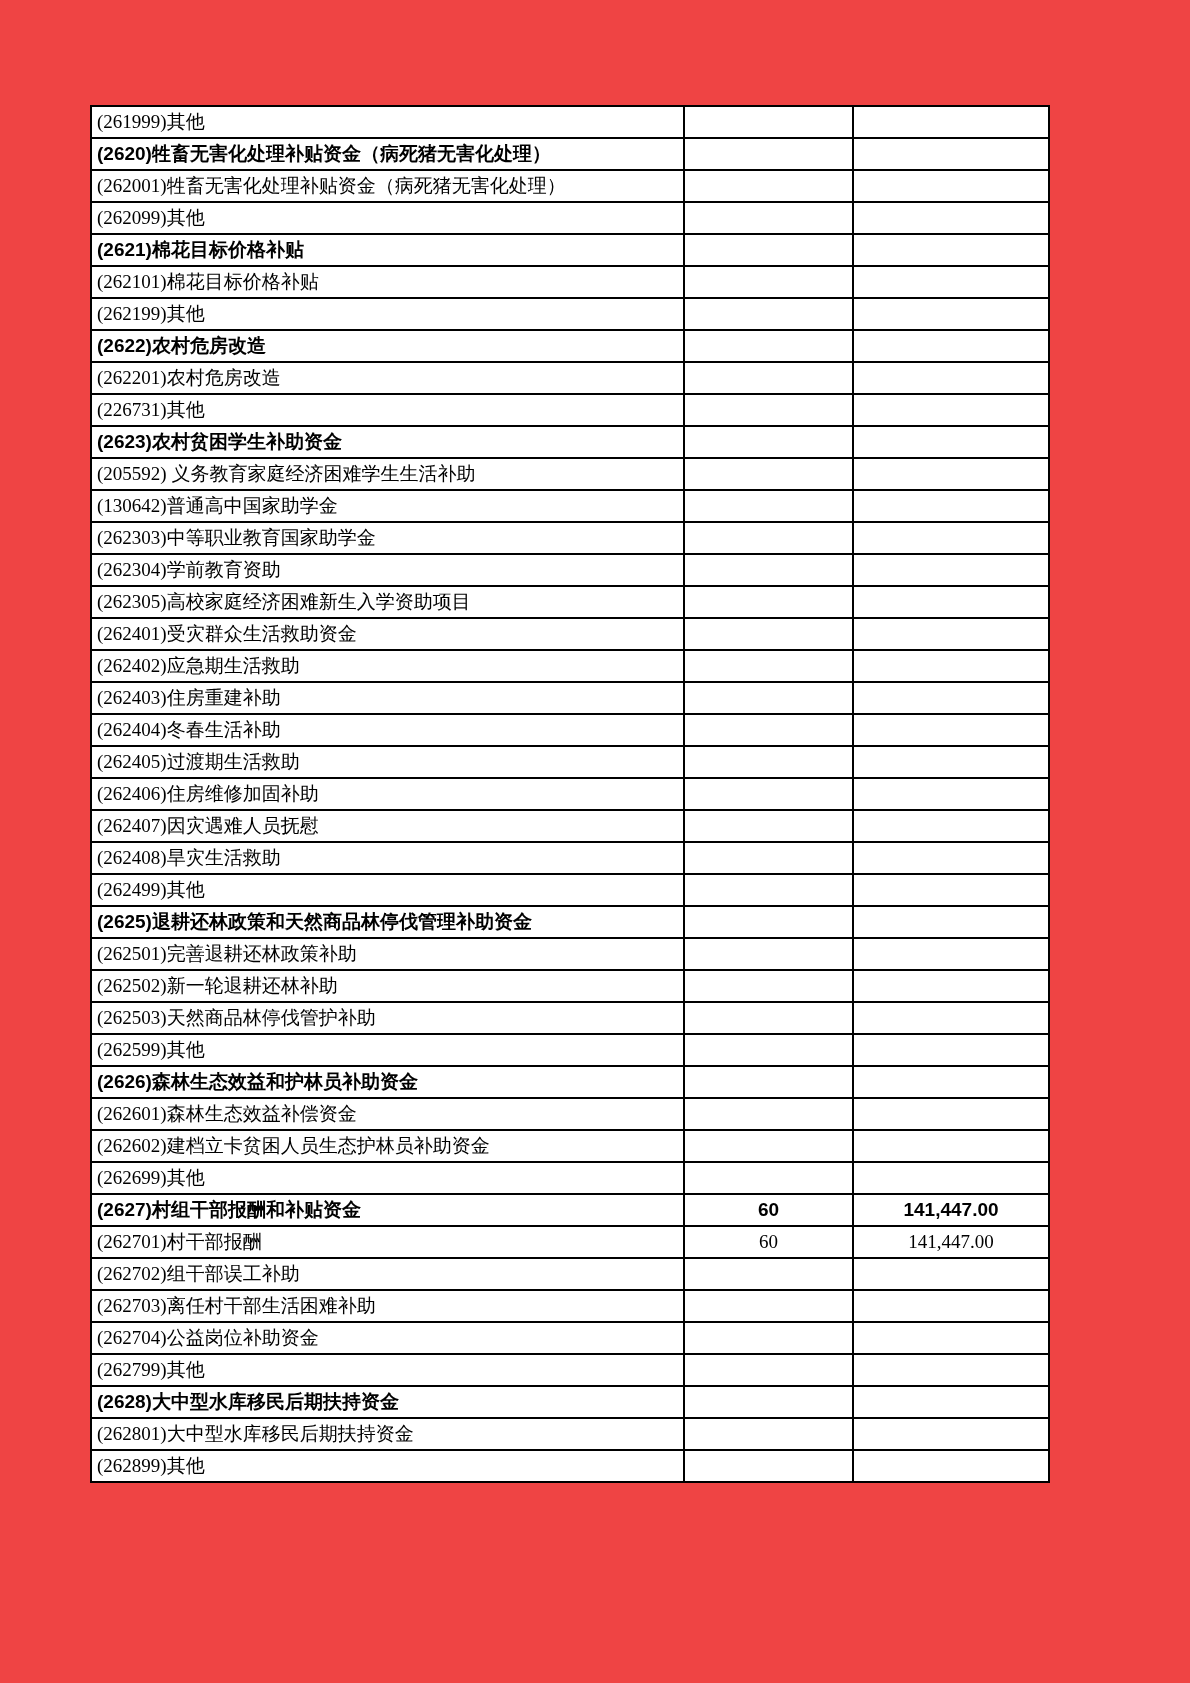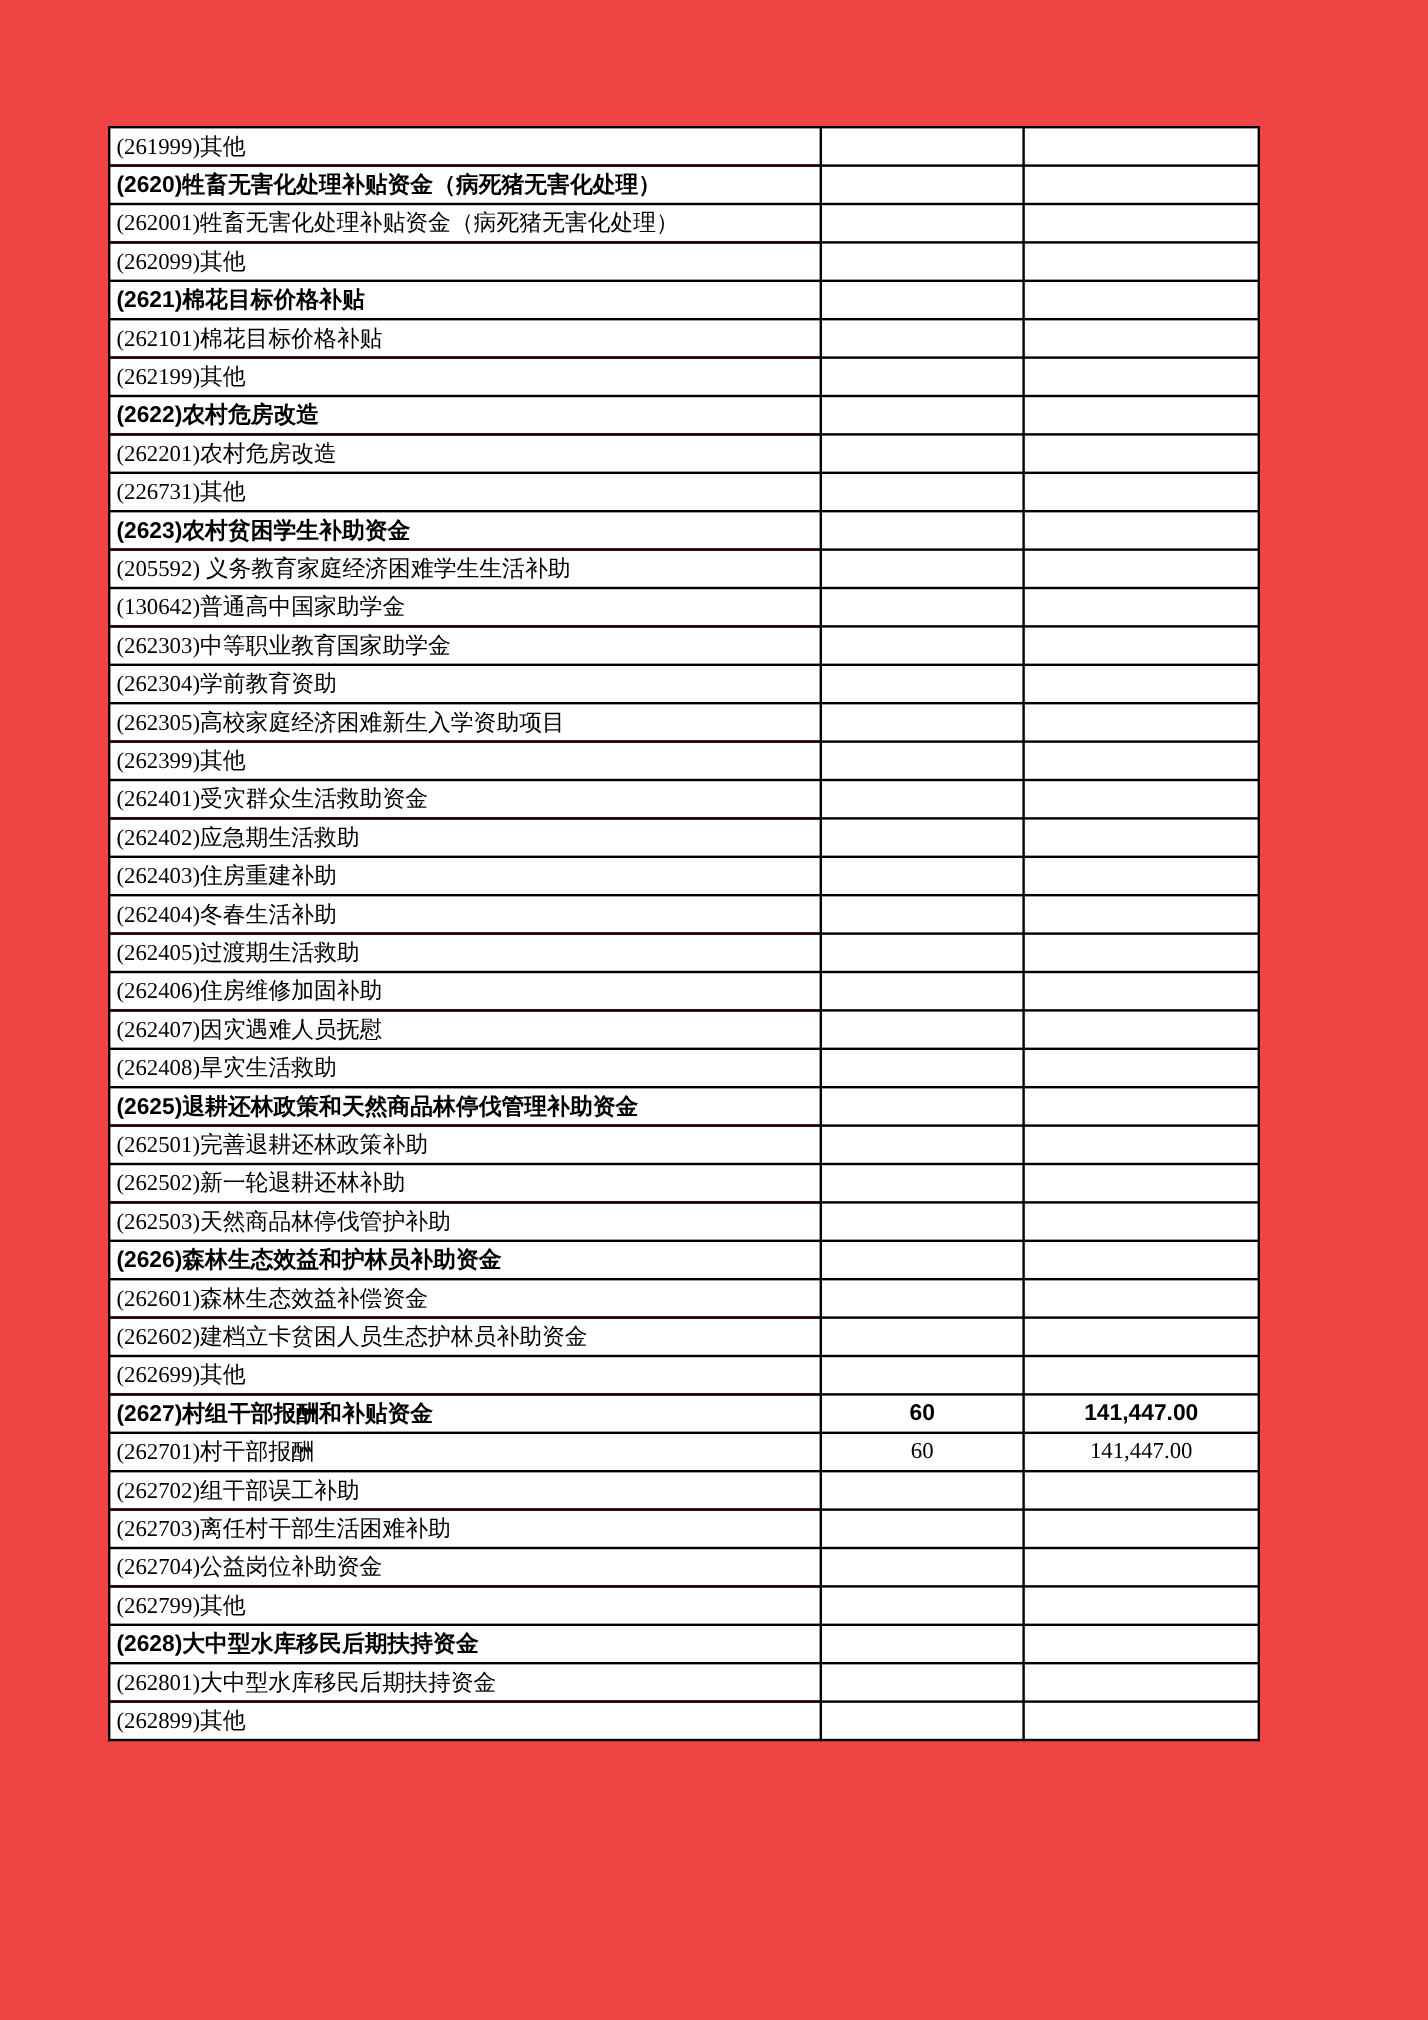--- a/index.html
+++ b/index.html
@@ -134,25 +134,20 @@
           <td class="td-label">(262304)学前教育资助</td>
           <td class="td-num"></td>
           <td class="td-num"></td>
         </tr>
         <tr>
           <td class="td-label">(262305)高校家庭经济困难新生入学资助项目</td>
           <td class="td-num"></td>
           <td class="td-num"></td>
         </tr>
         <tr>
-          <td class="td-label">(262399)其他</td>
-          <td class="td-num"></td>
-          <td class="td-num"></td>
-        </tr>
-        <tr>
           <td class="td-label">(262401)受灾群众生活救助资金</td>
           <td class="td-num"></td>
           <td class="td-num"></td>
         </tr>
         <tr>
           <td class="td-label">(262402)应急期生活救助</td>
           <td class="td-num"></td>
           <td class="td-num"></td>
         </tr>
         <tr>
@@ -178,37 +173,47 @@
         <tr>
           <td class="td-label">(262407)因灾遇难人员抚慰</td>
           <td class="td-num"></td>
           <td class="td-num"></td>
         </tr>
         <tr>
           <td class="td-label">(262408)旱灾生活救助</td>
           <td class="td-num"></td>
           <td class="td-num"></td>
         </tr>
+        <tr>
+          <td class="td-label">(262499)其他</td>
+          <td class="td-num"></td>
+          <td class="td-num"></td>
+        </tr>
         <tr class="bold">
           <td class="td-label">(2625)退耕还林政策和天然商品林停伐管理补助资金</td>
           <td class="td-num"></td>
           <td class="td-num"></td>
         </tr>
         <tr>
           <td class="td-label">(262501)完善退耕还林政策补助</td>
           <td class="td-num"></td>
           <td class="td-num"></td>
         </tr>
         <tr>
           <td class="td-label">(262502)新一轮退耕还林补助</td>
           <td class="td-num"></td>
           <td class="td-num"></td>
         </tr>
         <tr>
           <td class="td-label">(262503)天然商品林停伐管护补助</td>
+          <td class="td-num"></td>
+          <td class="td-num"></td>
+        </tr>
+        <tr>
+          <td class="td-label">(262599)其他</td>
           <td class="td-num"></td>
           <td class="td-num"></td>
         </tr>
         <tr class="bold">
           <td class="td-label">(2626)森林生态效益和护林员补助资金</td>
           <td class="td-num"></td>
           <td class="td-num"></td>
         </tr>
         <tr>
           <td class="td-label">(262601)森林生态效益补偿资金</td>

